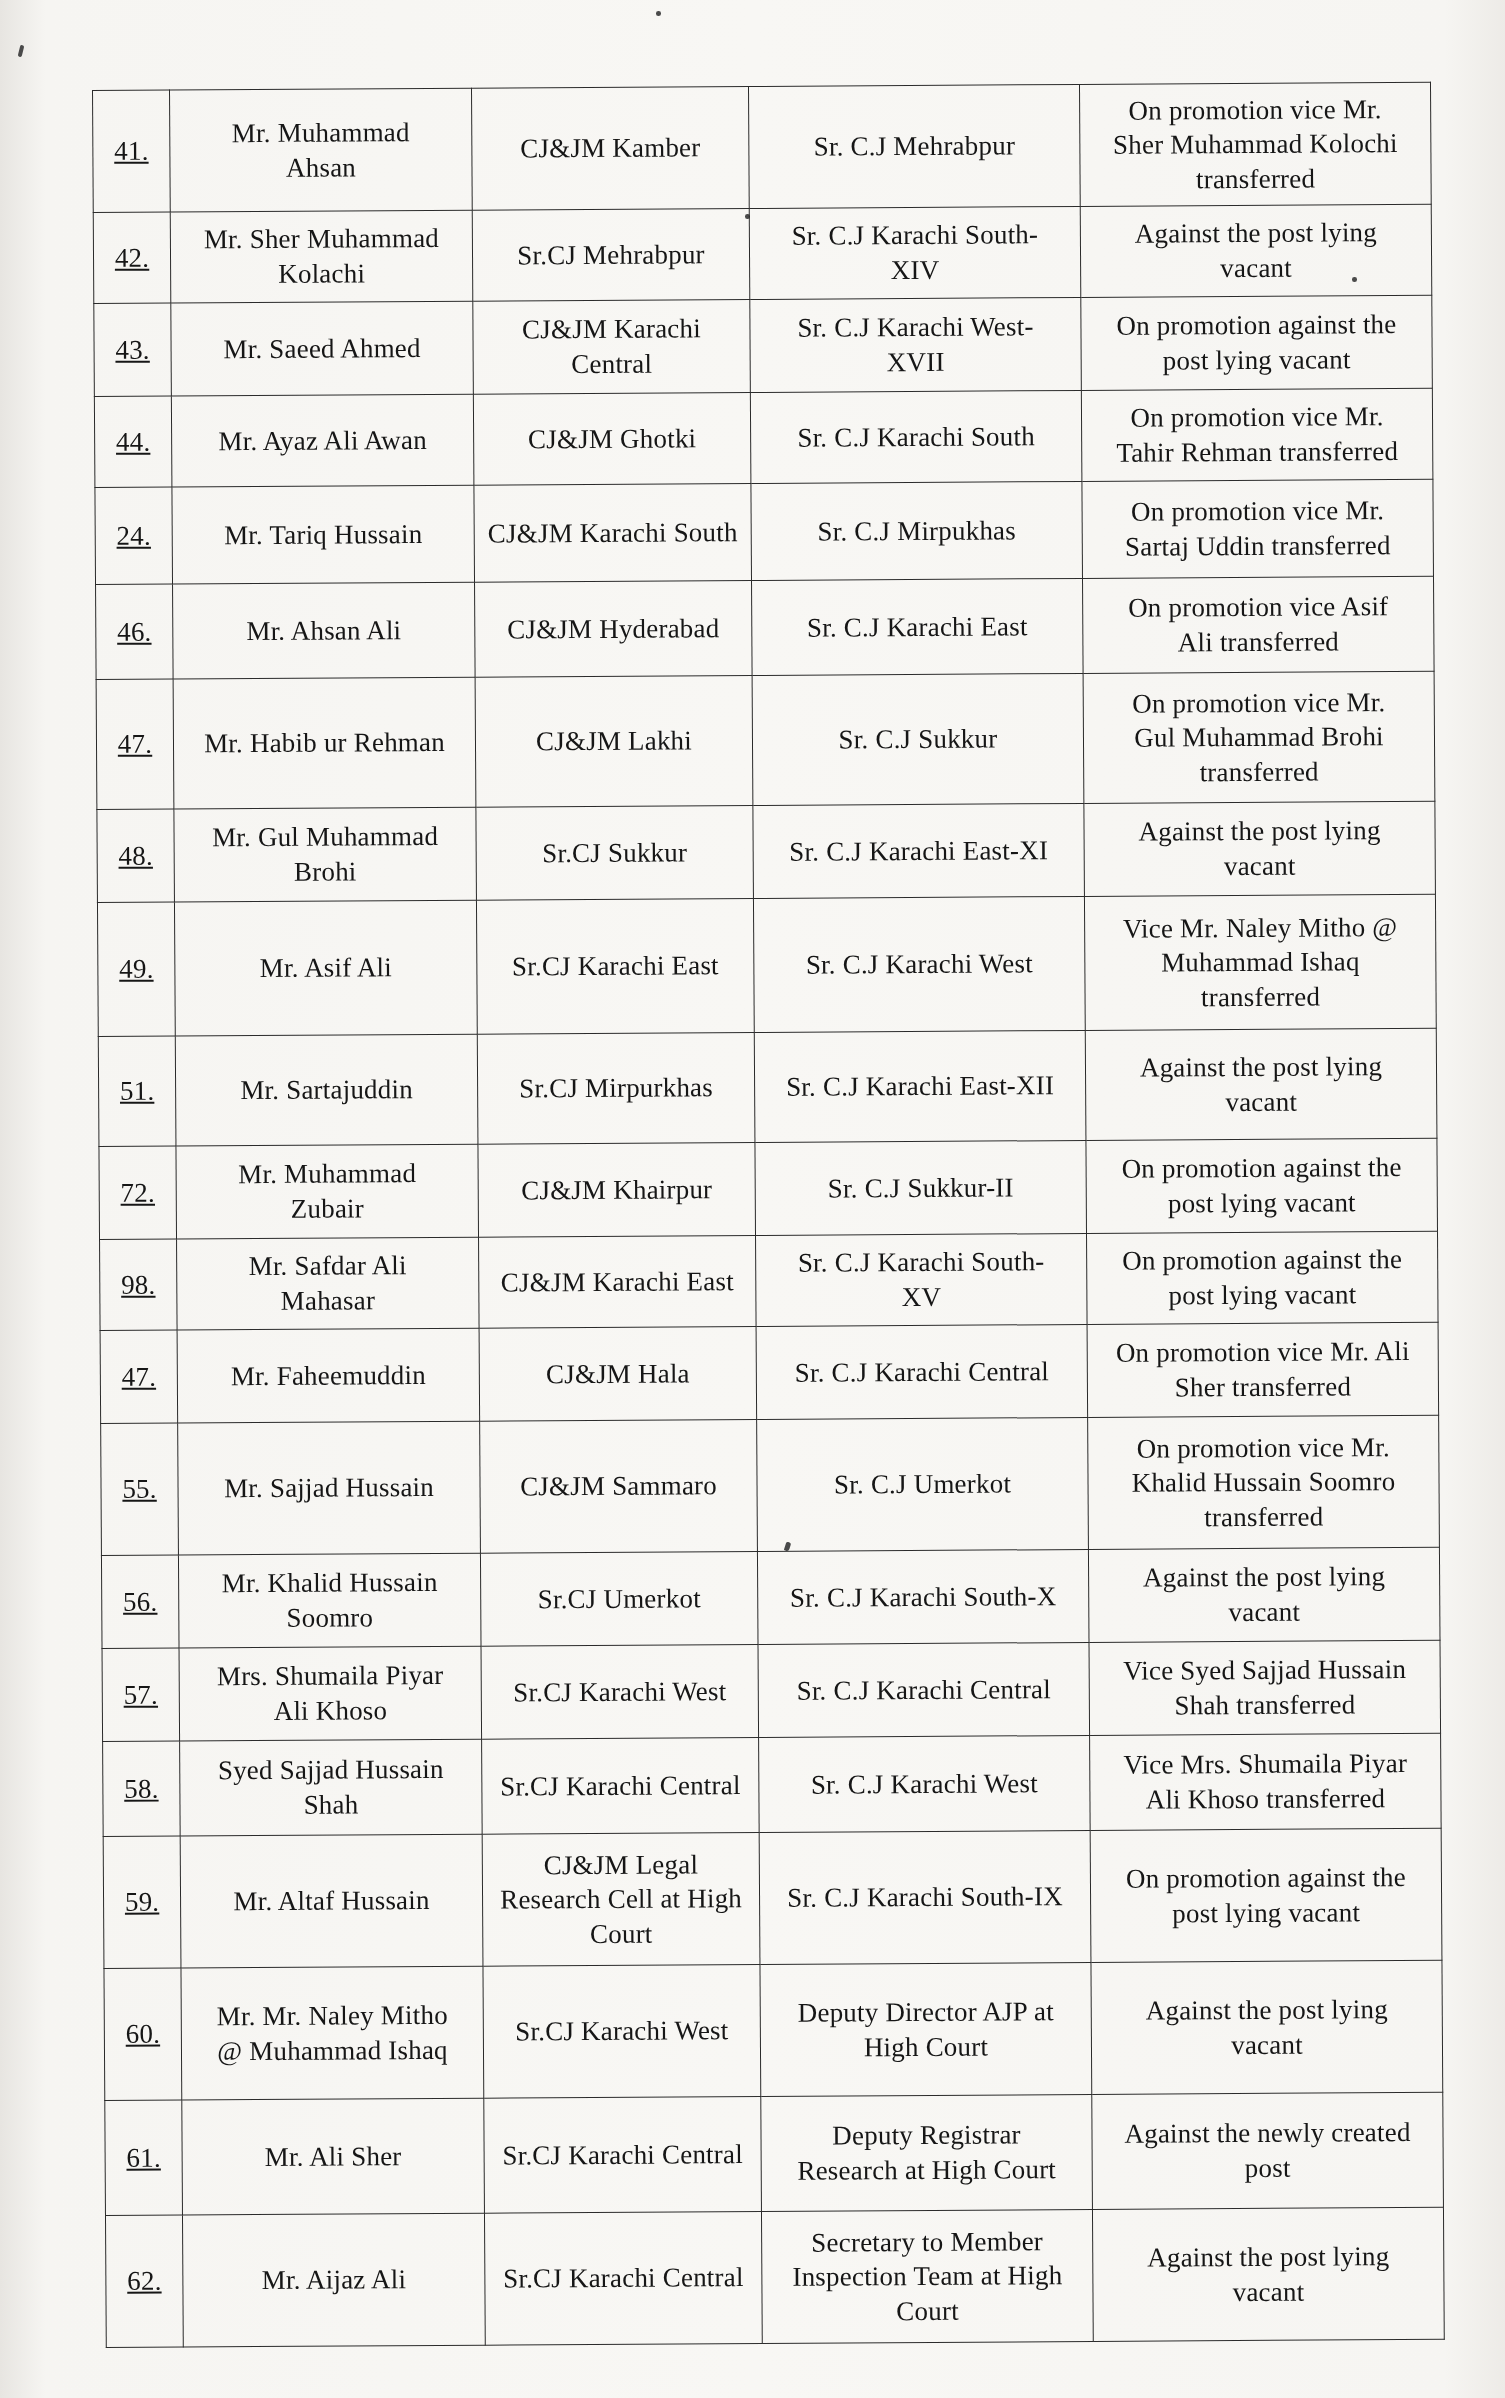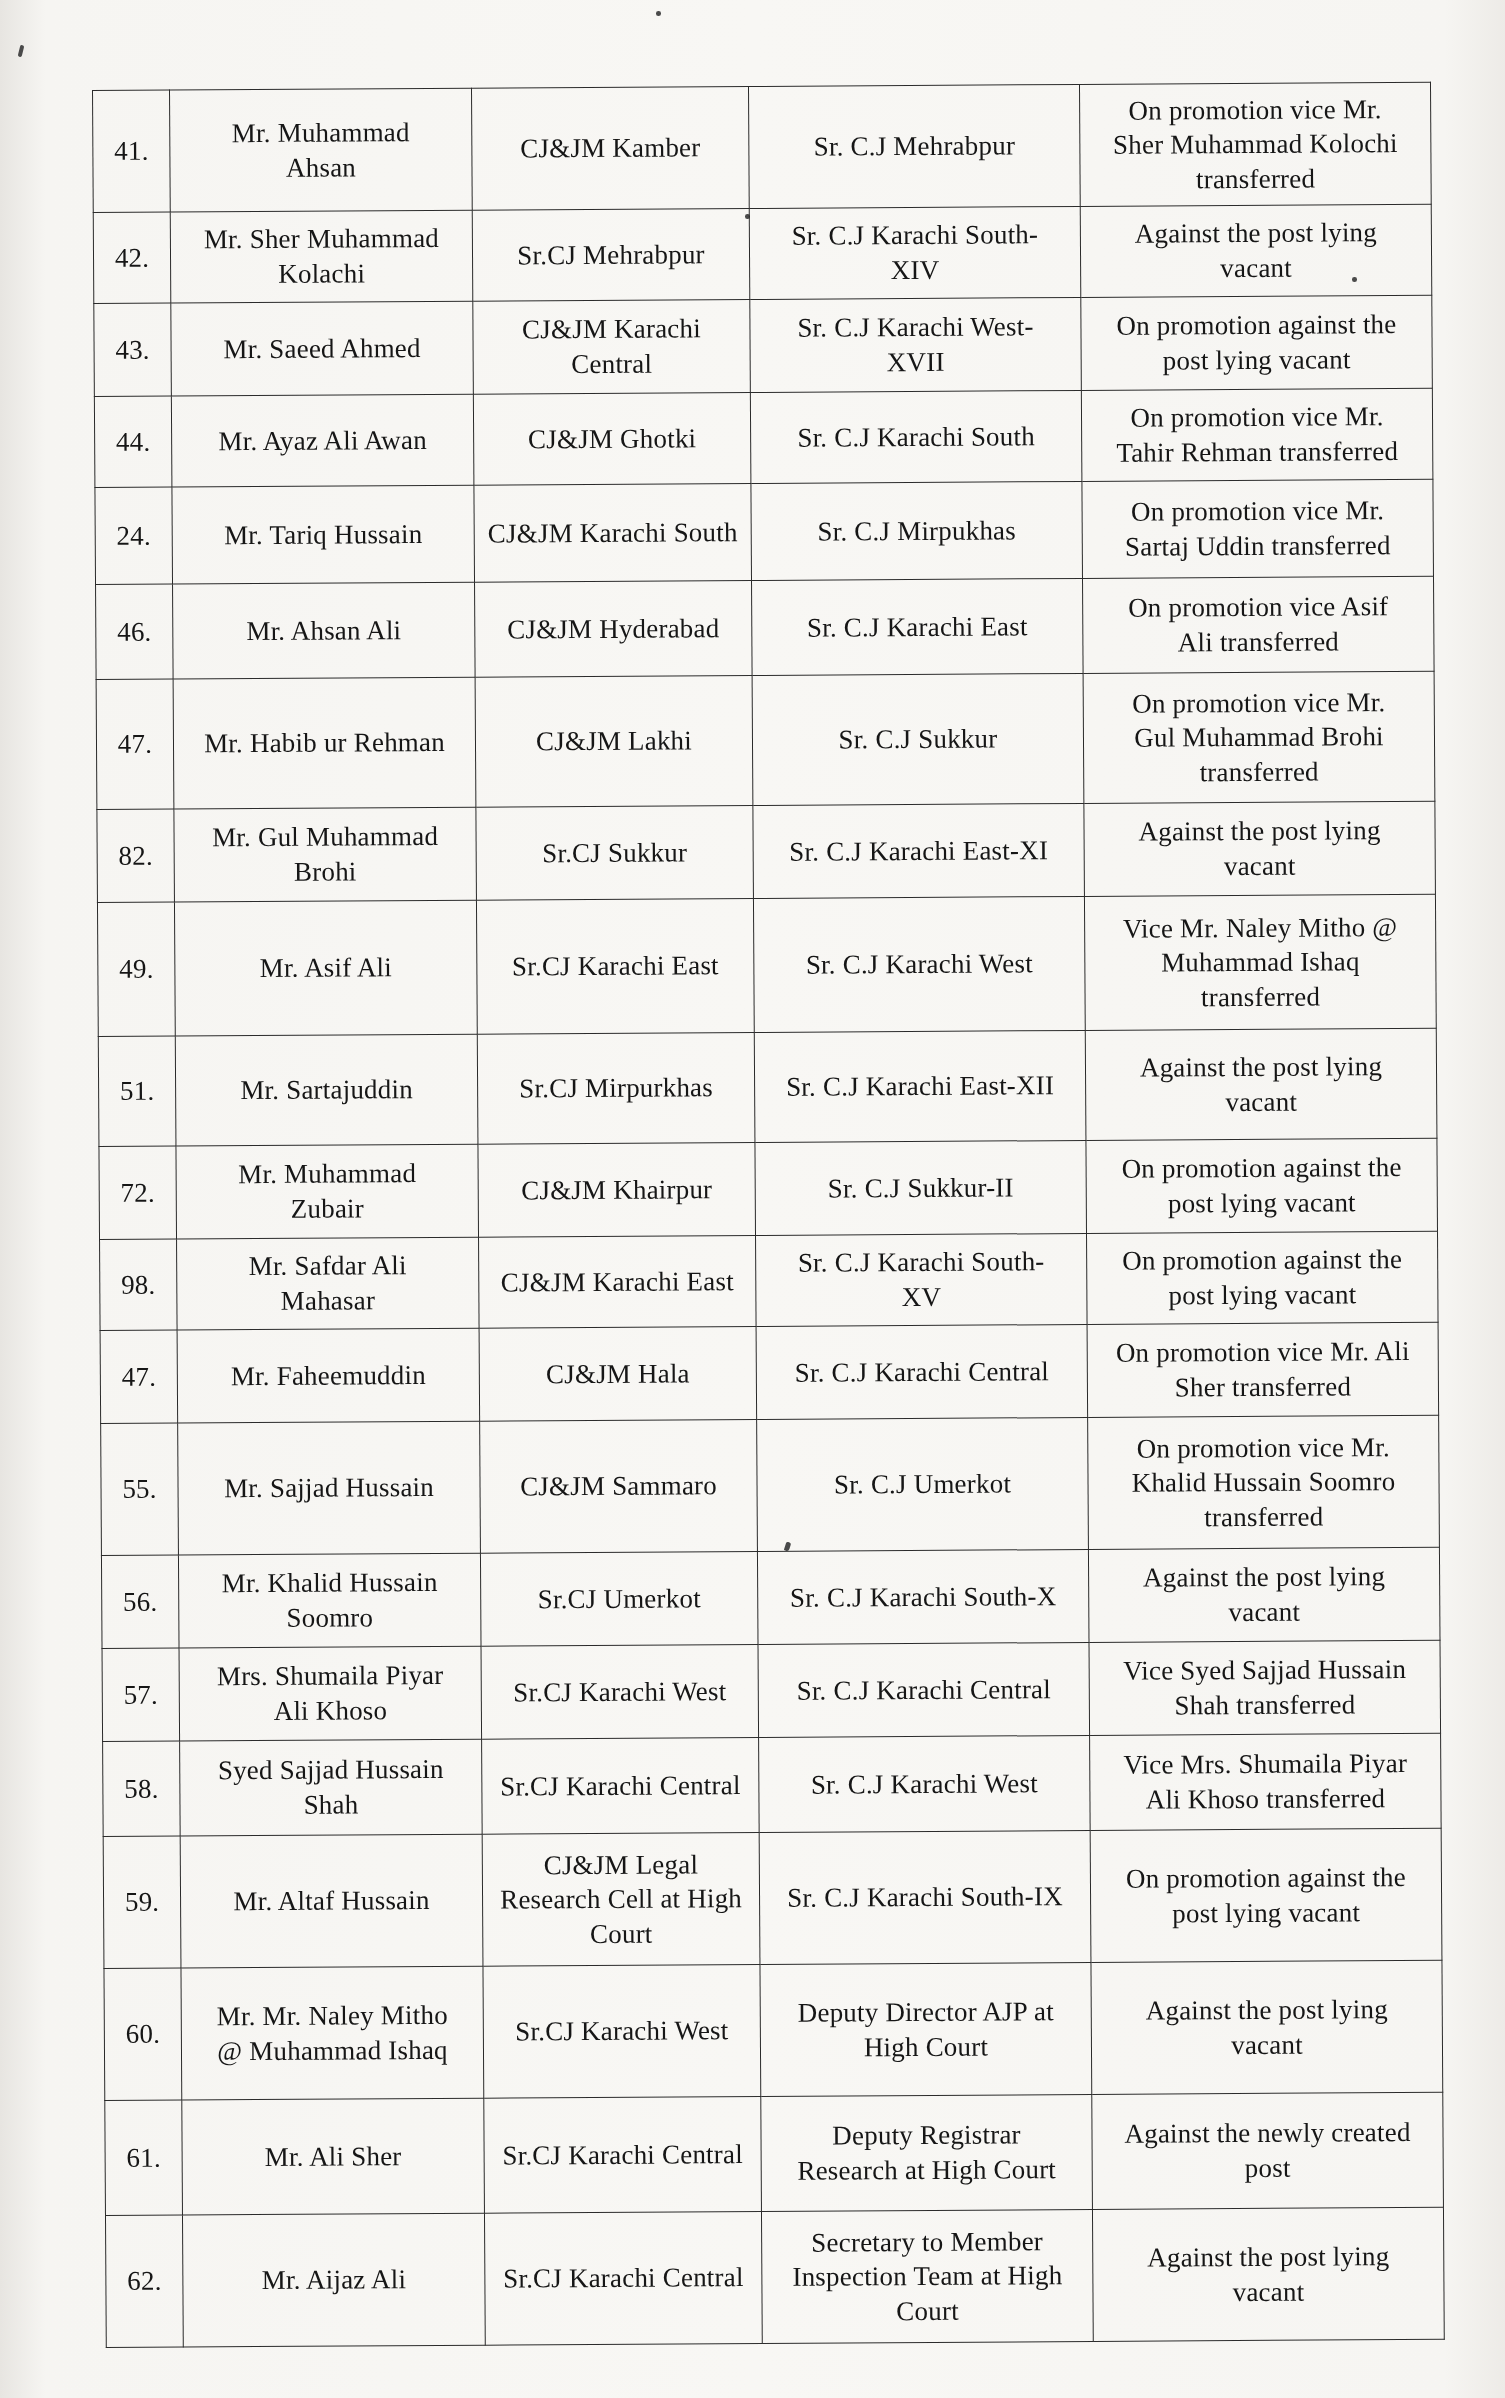--- a/index.html
+++ b/index.html
@@ -15,21 +15,21 @@
     transform:rotate(-0.35deg);transform-origin:left top;
   }
   table{border-collapse:collapse;width:100%;table-layout:fixed;background:transparent;}
   td{
     border:1.9px solid #2b2b2b;
     text-align:center;vertical-align:middle;
     font-size:27px;line-height:1.28;letter-spacing:0.2px;
     padding:7.5px 24px;
     word-wrap:break-word;
   }
-  td:nth-child(1){padding:7.5px 5.6px;}
+  td:nth-child(1){padding:7.5px 5.6px;text-decoration:underline;}
   td:nth-child(2){padding:7.5px 28px;}
   td:nth-child(3){padding:7.5px 11.2px;}
   td:nth-child(4){padding:7.5px 26px;}
   td:nth-child(5){padding:7.5px 26px;}
   tr:nth-child(1){height:122px}
   tr:nth-child(2){height:91px}
   tr:nth-child(3){height:93px}
   tr:nth-child(4){height:91px}
   tr:nth-child(5){height:97px}
   tr:nth-child(6){height:95px}
@@ -117,21 +117,21 @@
             <td>On promotion vice Asif Ali transferred</td>
           </tr>
           <tr>
             <td>47.</td>
             <td>Mr. Habib ur Rehman</td>
             <td>CJ&amp;JM Lakhi</td>
             <td>Sr. C.J Sukkur</td>
             <td>On promotion vice Mr. Gul Muhammad Brohi transferred</td>
           </tr>
           <tr>
-            <td>82.</td>
+            <td>48.</td>
             <td>Mr. Gul Muhammad Brohi</td>
             <td>Sr.CJ Sukkur</td>
             <td>Sr. C.J Karachi East-XI</td>
             <td>Against the post lying vacant</td>
           </tr>
           <tr>
             <td>49.</td>
             <td>Mr. Asif Ali</td>
             <td>Sr.CJ Karachi East</td>
             <td>Sr. C.J Karachi West</td>

